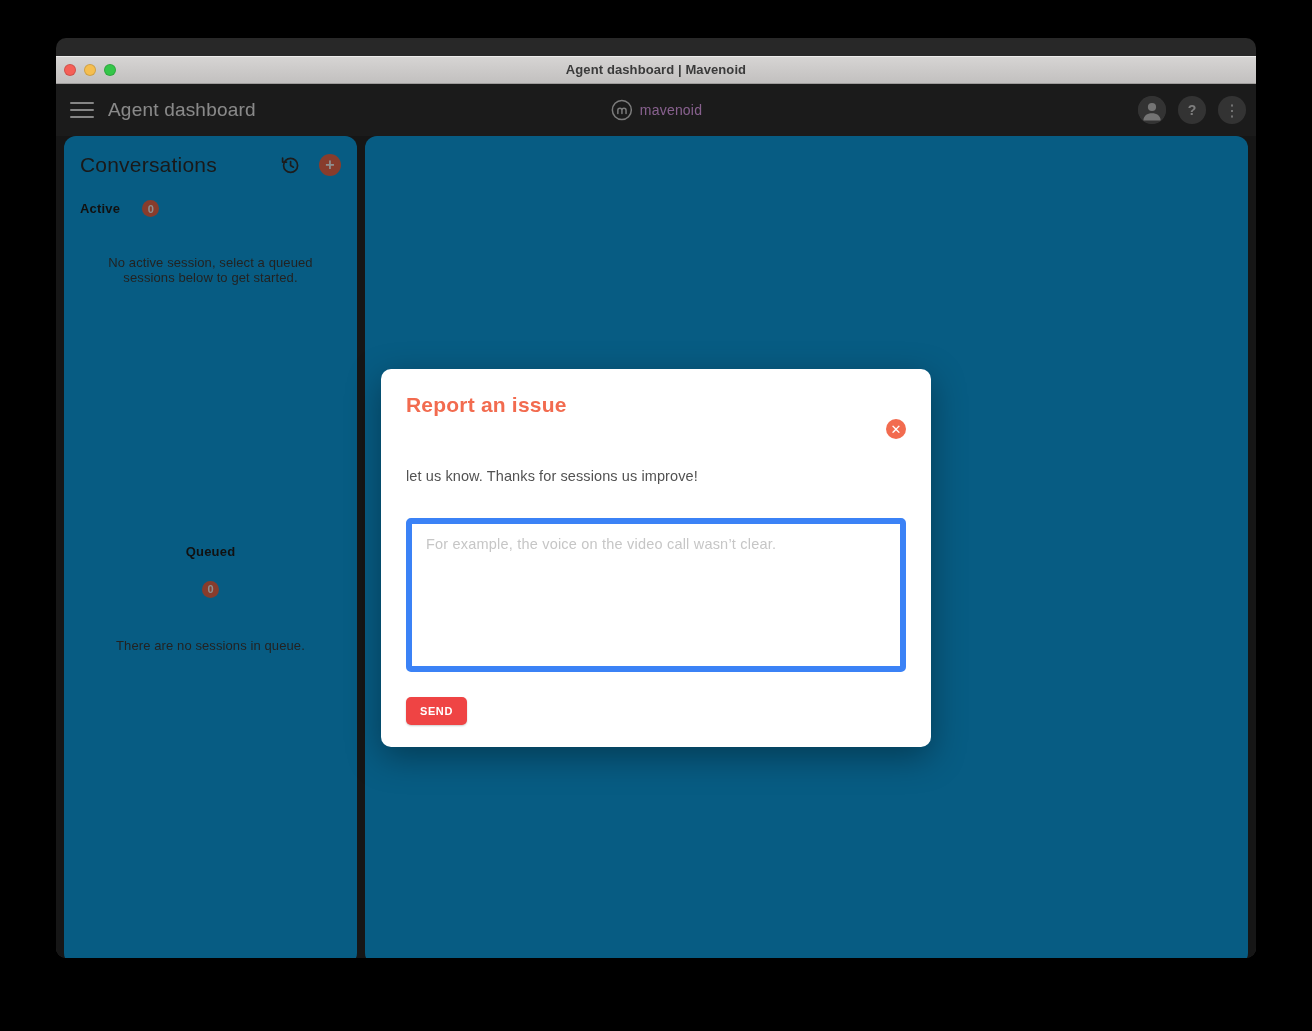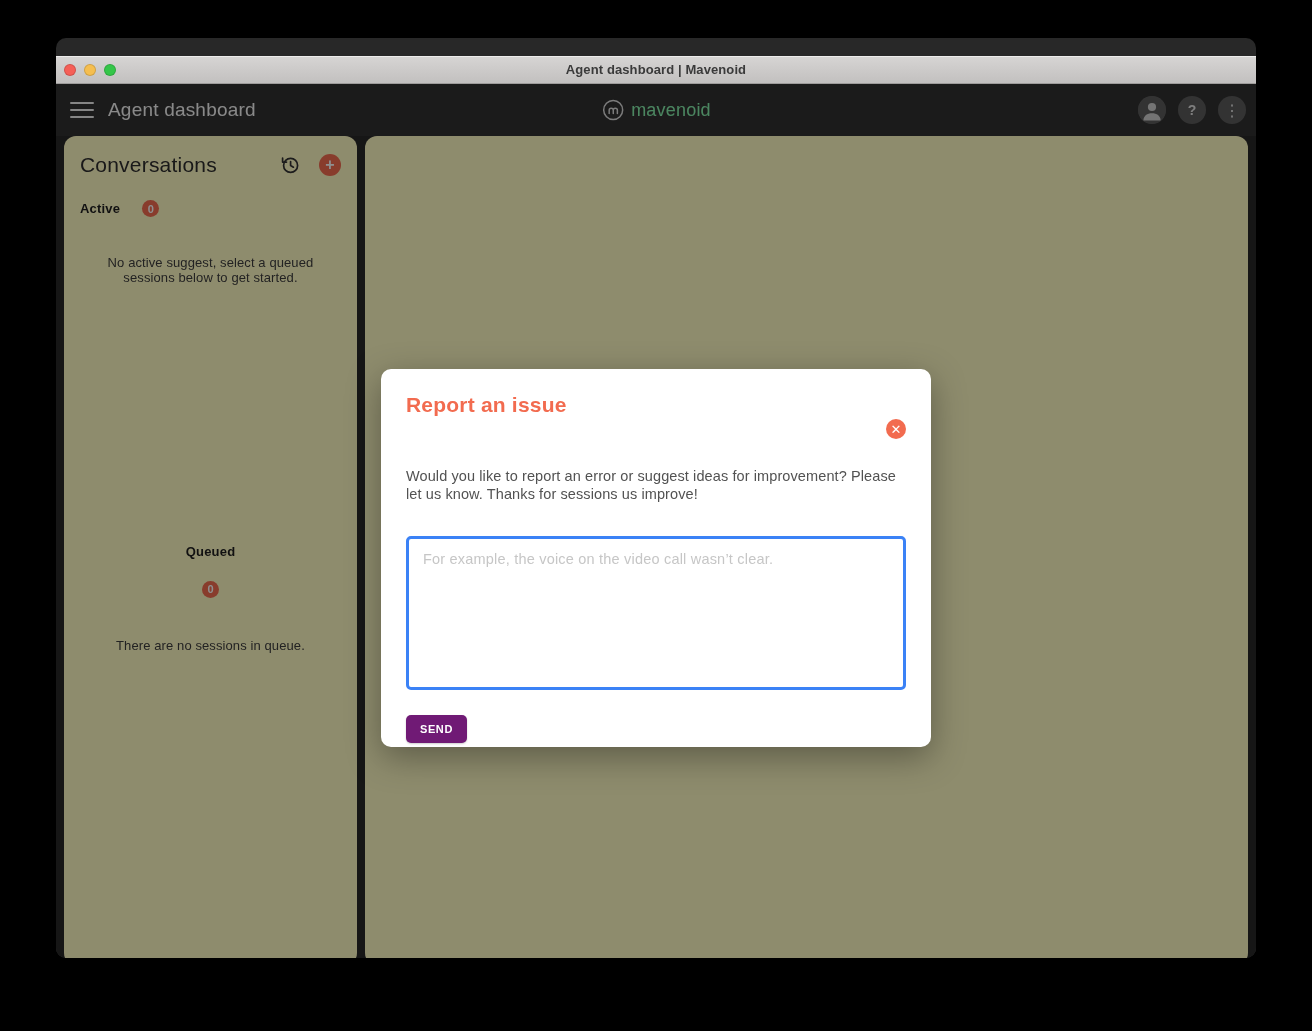--- a/index.html
+++ b/index.html
@@ -35,33 +35,33 @@
     display: flex; align-items: center; padding: 0 10px 0 14px;
   }
   .hamburger { width: 24px; height: 16px; display: flex; flex-direction: column; justify-content: space-between; cursor: pointer; }
   .hamburger span { display: block; height: 2px; border-radius: 1px; background: #ededed; }
   .appbar-title { margin-left: 14px; font-size: 19px; font-weight: 500; color: #f4f4f4; letter-spacing: 0.2px; }
 
   .logo-group {
     position: absolute; left: 50%; top: 50%; transform: translate(-50%,-50%);
     display: flex; align-items: center; gap: 6px;
   }
-  .logo-text { font-size: 18px; color: #86efac; letter-spacing: 0.2px; }
+  .logo-text { font-size: 14px; color: #f0abfc; letter-spacing: 0.2px; }
 
   .appbar-right { margin-left: auto; display: flex; align-items: center; gap: 12px; }
   .icon-circle {
     width: 28px; height: 28px; border-radius: 50%; background: #5c5c5c;
     display: flex; align-items: center; justify-content: center;
     overflow: hidden; cursor: pointer; color: #e0e0e0; font-size: 14px; font-weight: bold;
   }
   .icon-circle.kebab-btn { font-size: 16px; font-weight: normal; letter-spacing: 0; }
 
   
   .content { position: absolute; left: 0; right: 0; top: 52px; bottom: 10px; display: flex; gap: 8px; padding: 0 8px; }
-  .panel { background: #fef9c3; border-radius: 12px; }
+  .panel { background: #0ea5e9; border-radius: 12px; }
   .sidebar { width: 293px; flex: none; padding: 16px; }
   .main-panel { flex: 1; }
 
   .sidebar-head { display: flex; align-items: center; }
   .sidebar-title { font-size: 21px; font-weight: 500; color: #2e2e2e; letter-spacing: 0.2px; }
   .sidebar-head-icons { margin-left: auto; display: flex; align-items: center; gap: 16px; }
   .history-btn { width: 26px; height: 26px; display: flex; align-items: center; justify-content: center; cursor: pointer; }
   .plus-btn {
     width: 22px; height: 22px; border-radius: 50%; background: #f26b4f; color: #fff;
     display: flex; align-items: center; justify-content: center;
@@ -93,27 +93,27 @@
   .modal-title { font-size: 21px; font-weight: 600; color: #f26b4f; letter-spacing: 0.2px; }
   .modal-close {
     margin-left: auto; width: 20px; height: 20px; border-radius: 50%; background: #f26b4f;
     color: #fff; font-size: 13px; line-height: 1; display: flex; align-items: center; justify-content: center;
     cursor: pointer; margin-top: 2px;
   }
   .modal-body { margin-top: 28px; font-size: 14.5px; color: #525252; line-height: 18px; letter-spacing: 0.1px; }
   .modal-body span { display: block; }
   .modal textarea {
     margin-top: 33px; width: 100%; height: 154px; resize: none;
-    border: 3px solid #3b82f6; border-radius: 5px; padding: 12px 14px;
+    border: 6px solid #3b82f6; border-radius: 5px; padding: 12px 14px;
     font-family: "Liberation Sans", sans-serif; font-size: 14.5px; color: #333; outline: none;
   }
   .modal textarea::placeholder { color: #c6c6c6; letter-spacing: 0.2px; }
   .send-btn {
     margin-top: 21px; display: inline-block; border: none; cursor: pointer;
-    background: #701a75; color: #fff; font-family: "Liberation Sans", sans-serif;
+    background: #ef4444; color: #fff; font-family: "Liberation Sans", sans-serif;
     font-size: 11px; font-weight: bold; letter-spacing: 0.6px;
     padding: 8px 14px; border-radius: 5px; box-shadow: 0 1px 2px rgba(0,0,0,0.2);
   }
 </style>
 </head>
 <body>
 
 <div class="window">
 
   <div class="titlebar">
@@ -177,21 +177,21 @@
               <span>+</span>
             </div>
           </div>
         </div>
 
         <div class="section-row active-row">
           <span class="section-label">Active</span>
           <span class="count-badge">0</span>
         </div>
         <div class="empty-text">
-          <span style="display:block">No active suggest, select a queued</span>
+          <span style="display:block">No active session, select a queued</span>
           <span style="display:block">sessions below to get started.</span>
         </div>
 
         <div class="section-row queued-row">
           <span class="section-label">Queued</span>
           <span class="count-badge">0</span>
         </div>
         <div class="empty-text queued-empty">There are no sessions in queue.</div>
       </div>
 
@@ -201,21 +201,20 @@
     <div class="overlay"></div>
 
     <div class="modal">
       <div class="modal-head">
         <div class="modal-title">Report an issue</div>
         <div class="modal-close">
           <span>✕</span>
         </div>
       </div>
       <div class="modal-body">
-        <span>Would you like to report an error or suggest ideas for improvement? Please</span>
         <span>let us know. Thanks for sessions us improve!</span>
       </div>
       <textarea placeholder="For example, the voice on the video call wasn’t clear." style=""></textarea>
       <button class="send-btn">SEND</button>
     </div>
 
   </div>
 </div>
 
 </body></html>

